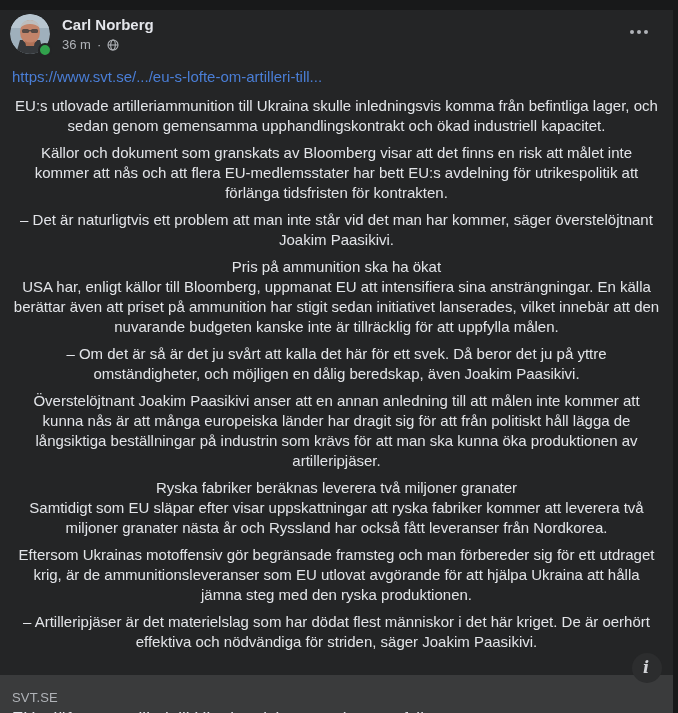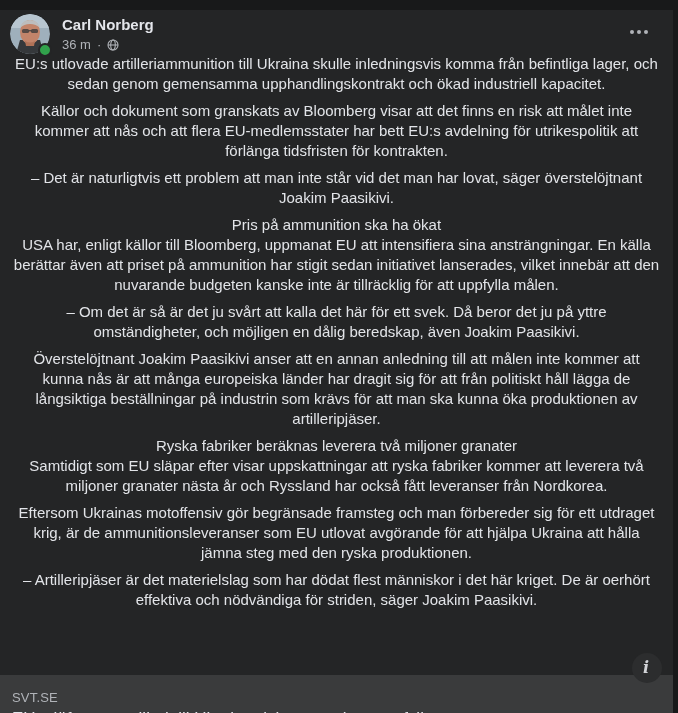--- a/index.html
+++ b/index.html
@@ -106,26 +106,27 @@
           </span>
         </div>
       </div>
       <div class="more-btn">
         <i></i>
           <i></i>
           <i></i>
       </div>
     </div>
 
+    <a class="post-link">https://www.svt.se/.../eu-s-lofte-om-artilleri-till...</a>
 
     <div class="body-text">
 
     <p>EU:s utlovade artilleriammunition till Ukraina skulle inledningsvis komma från befintliga lager, och sedan genom gemensamma upphandlingskontrakt och ökad industriell kapacitet.</p>
         <p>Källor och dokument som granskats av Bloomberg visar att det finns en risk att målet inte kommer att nås och att flera EU-medlemsstater har bett EU:s avdelning för utrikespolitik att förlänga tidsfristen för kontrakten.</p>
-        <p>– Det är naturligtvis ett problem att man inte står vid det man har lovat, säger överstelöjtnant Joakim Paasikivi.</p>
+        <p>– Det är naturligtvis ett problem att man inte står vid det man har kommer, säger överstelöjtnant Joakim Paasikivi.</p>
         <p>Pris på ammunition ska ha ökat
 USA har, enligt källor till Bloomberg, uppmanat EU att intensifiera sina ansträngningar. En källa berättar även att priset på ammunition har stigit sedan initiativet lanserades, vilket innebär att den nuvarande budgeten kanske inte är tillräcklig för att uppfylla målen.</p>
         <p>– Om det är så är det ju svårt att kalla det här för ett svek. Då beror det ju på yttre omständigheter, och möjligen en dålig beredskap, även Joakim Paasikivi.</p>
         <p>Överstelöjtnant Joakim Paasikivi anser att en annan anledning till att målen inte kommer att kunna nås är att många europeiska länder har dragit sig för att från politiskt håll lägga de långsiktiga beställningar på industrin som krävs för att man ska kunna öka produktionen av artilleripjäser.</p>
         <p>Ryska fabriker beräknas leverera två miljoner granater
 Samtidigt som EU släpar efter visar uppskattningar att ryska fabriker kommer att leverera två miljoner granater nästa år och Ryssland har också fått leveranser från Nordkorea.</p>
         <p>Eftersom Ukrainas motoffensiv gör begränsade framsteg och man förbereder sig för ett utdraget krig, är de ammunitionsleveranser som EU utlovat avgörande för att hjälpa Ukraina att hålla jämna steg med den ryska produktionen.</p>
         <p>– Artilleripjäser är det materielslag som har dödat flest människor i det här kriget. De är oerhört effektiva och nödvändiga för striden, säger Joakim Paasikivi.</p>
       </div>
 

